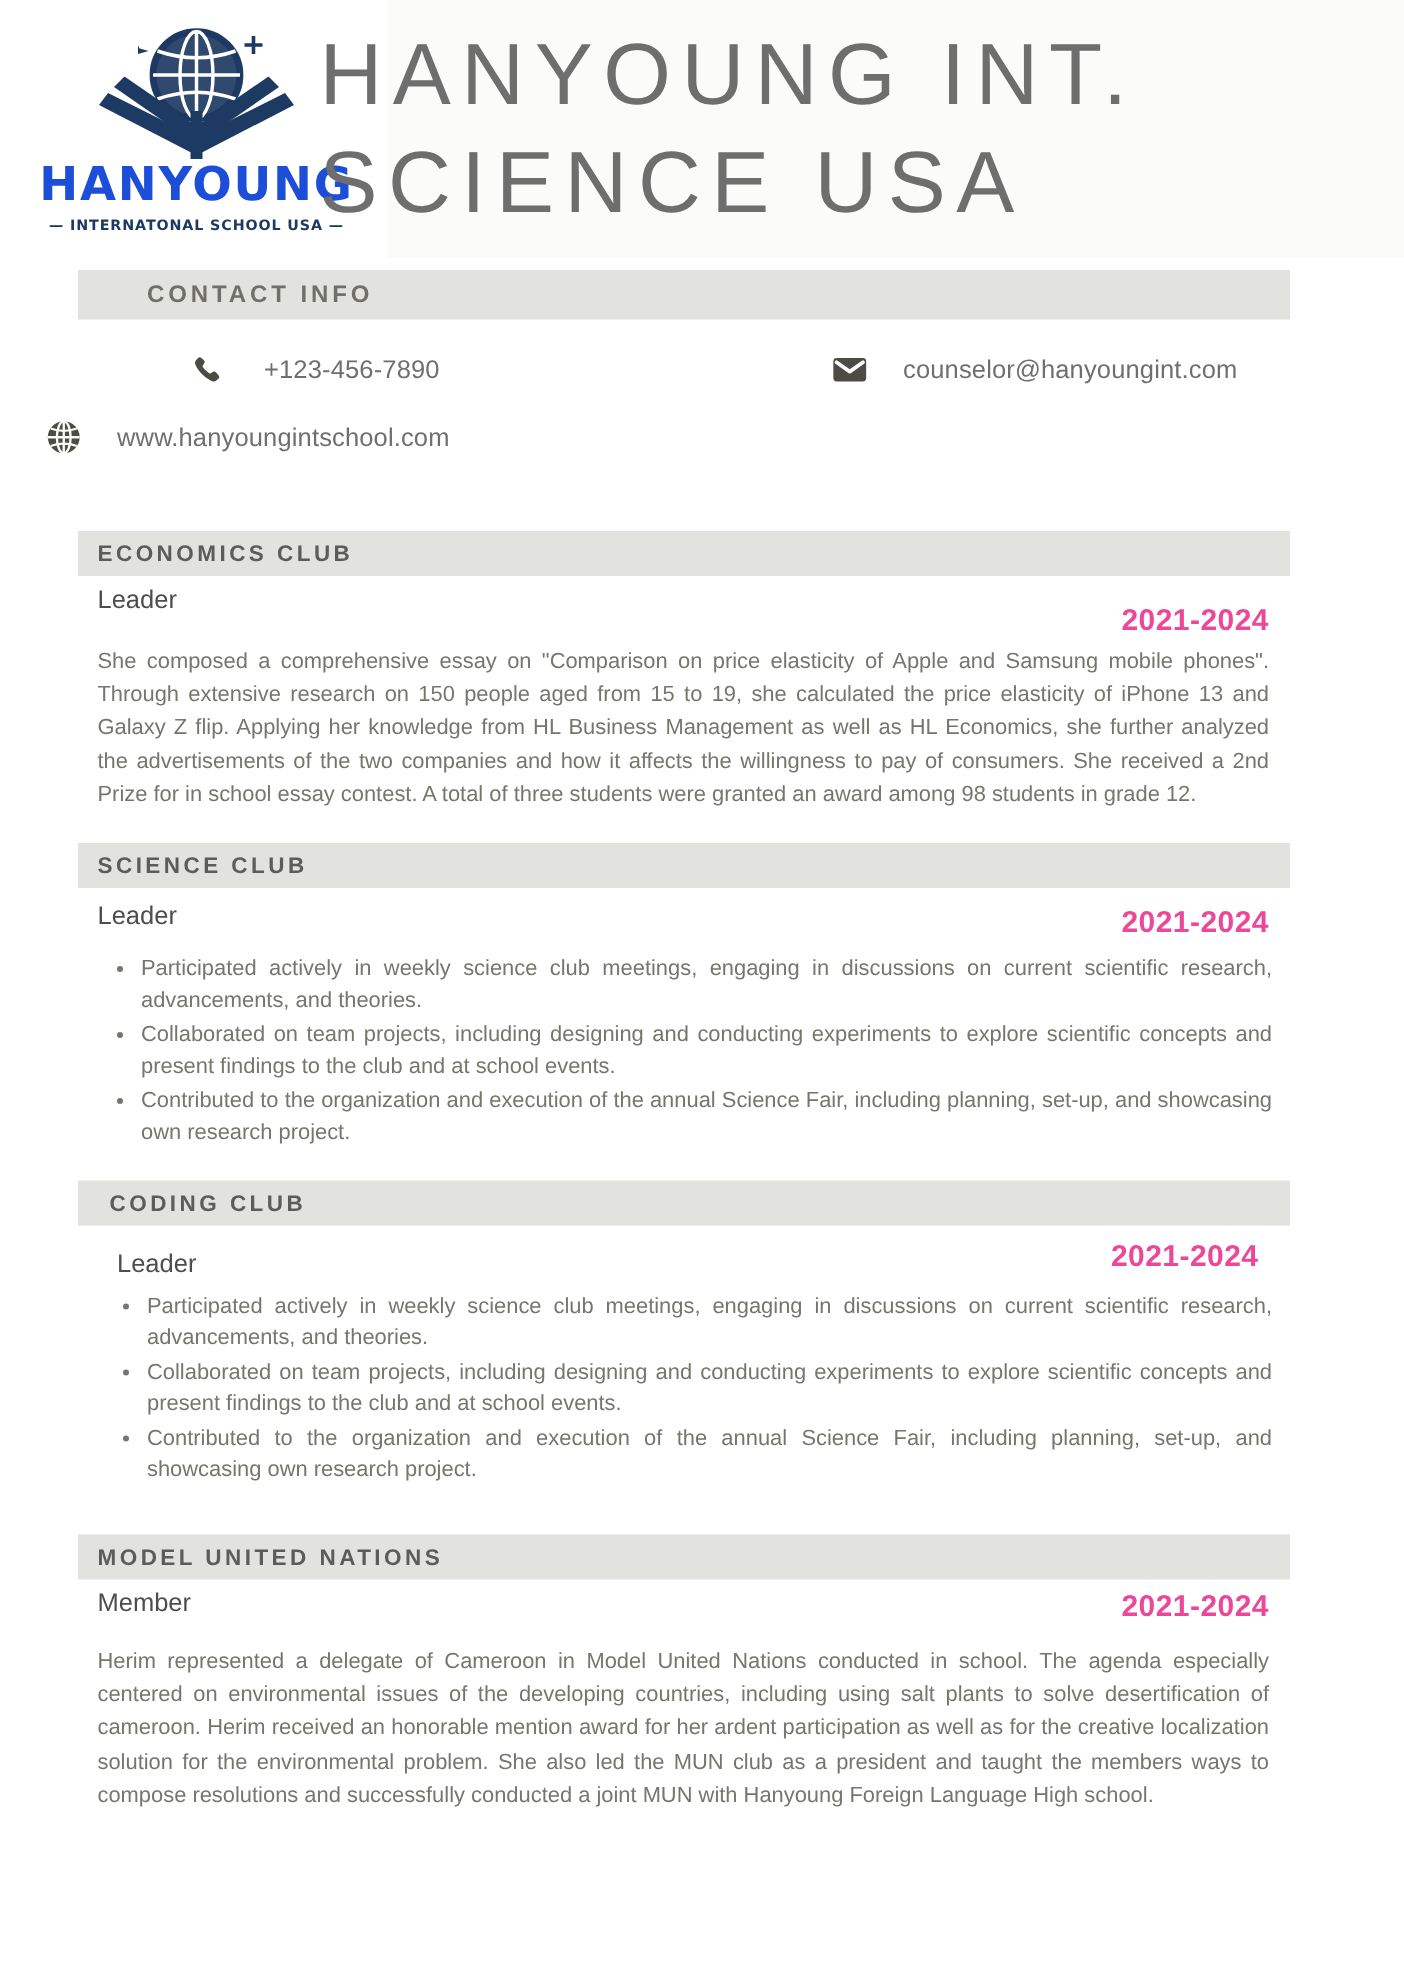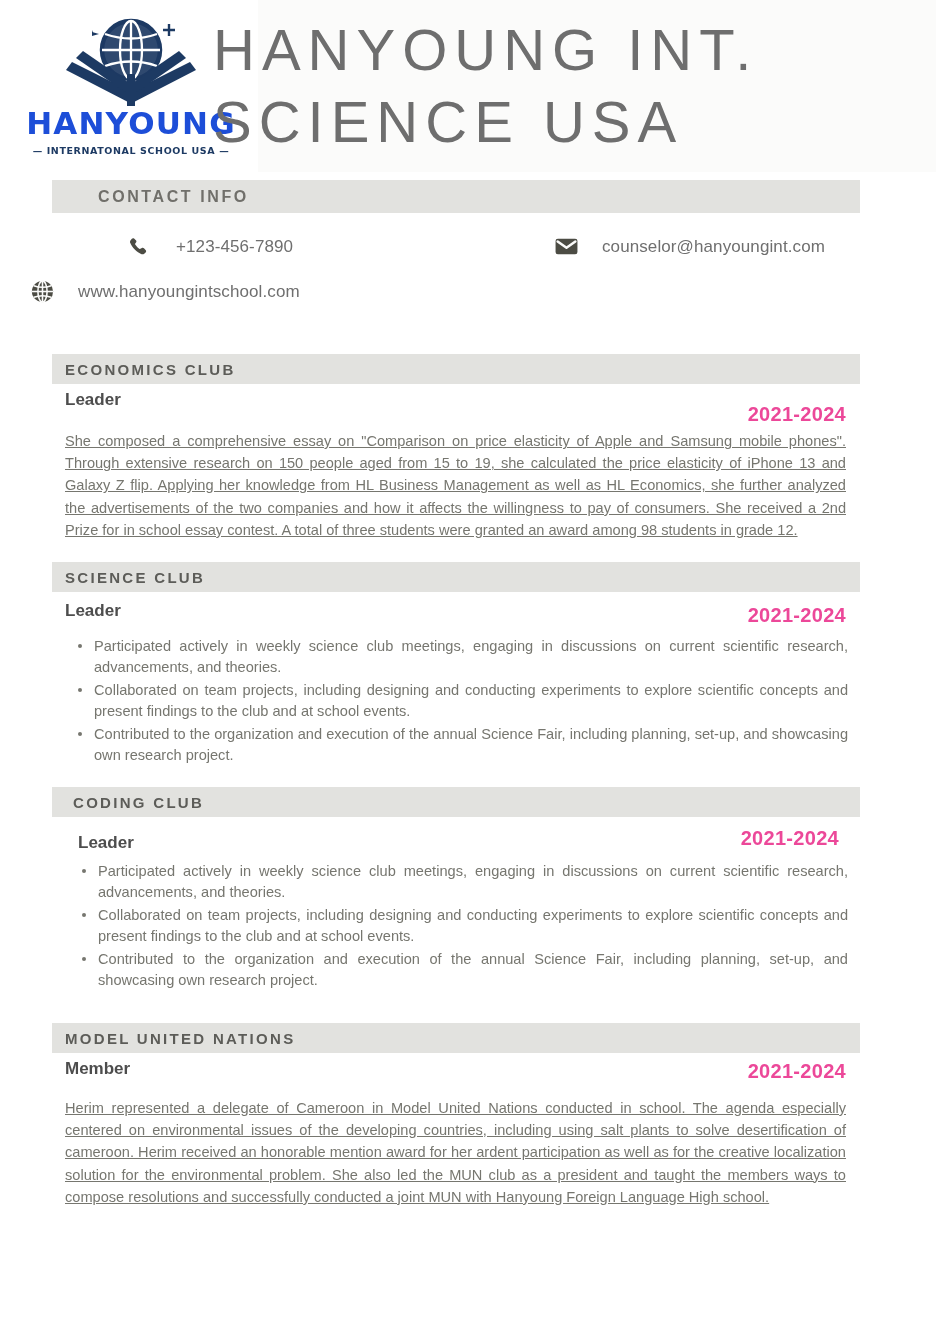--- a/index.html
+++ b/index.html
@@ -150,38 +150,37 @@
     padding-left: 13px;
   }
   .entry-head {
     position: relative;
     height: 44px;
   }
   .role {
     position: absolute;
     left: 13px;
     font-size: 17px;
-    font-weight: 700;
+    font-weight: 400;
     color: #4d4d4d;
   }
   .dates {
     position: absolute;
     right: 14px;
     font-size: 20px;
     font-weight: 700;
     color: #ec4899;
     letter-spacing: 0.3px;
   }
   .para {
     font-size: 14.6px;
     line-height: 1.52;
     color: #76766f;
     text-align: justify;
     padding: 0 14px 0 13px;
-    text-decoration: underline;
   }
   ul.bullets {
     margin: 0;
     padding: 0 12px 0 42px;
     list-style: none;
   }
   ul.bullets li {
     position: relative;
     font-size: 14.6px;
     line-height: 1.47;

